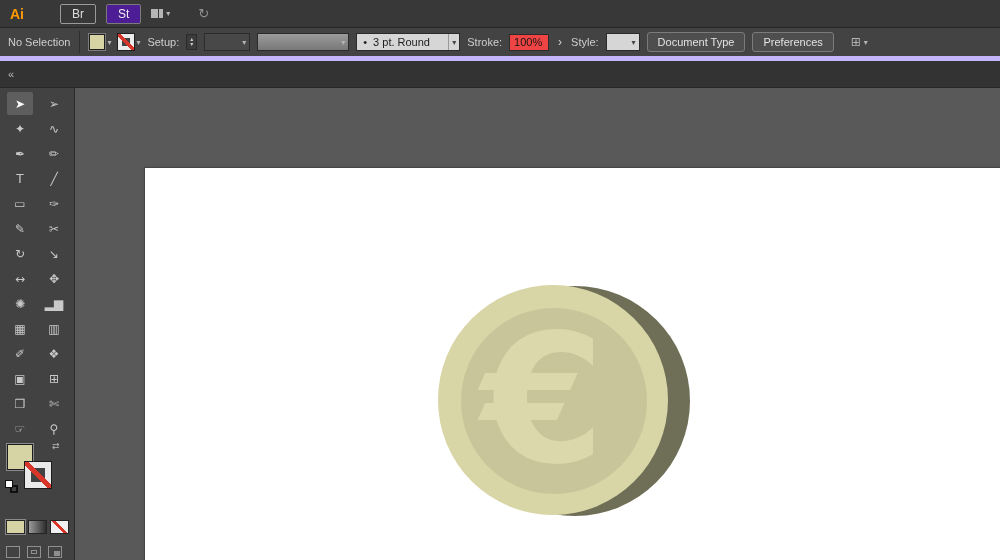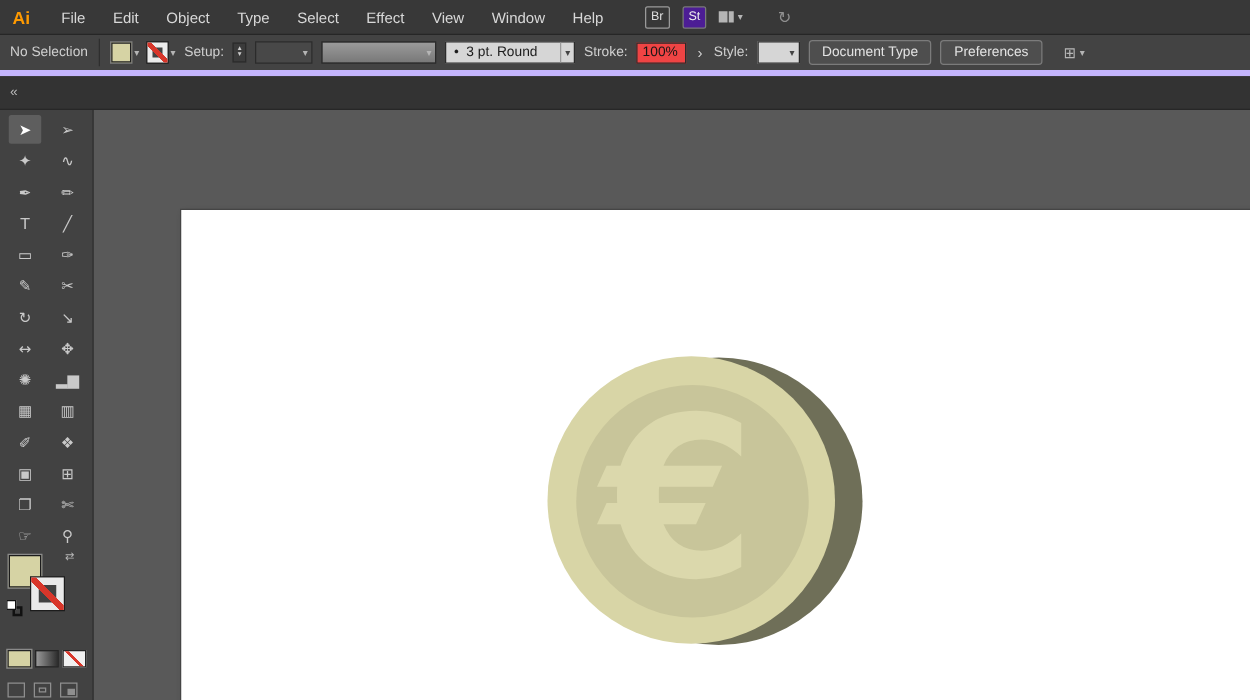--- a/index.html
+++ b/index.html
@@ -7,21 +7,21 @@
   body { font-family:"Liberation Sans","DejaVu Sans",sans-serif; background:#333; }
   .app { width:1000px; height:560px; display:flex; flex-direction:column; position:relative; }
 
   
   .menubar { height:28px; background:#383838; border-bottom:1px solid #262626;
              display:flex; align-items:center; padding-left:8px; flex:none; }
   .logo { color:var(--logo-orange); font-weight:bold; font-size:14px; margin:0 14px 0 2px; }
   #menu-items { display:flex; align-items:center; }
   .mitem { font-size:12px; color:#d8d8d8; padding:0 11px; line-height:28px; cursor:default; }
   .menu-right { display:flex; align-items:center; gap:10px; margin-left:22px; }
-  .badge { font-size:10px; line-height:1; padding:3px 4px; border-radius:2px; color:#ddd; }
+  .badge { font-size:12px; line-height:1; padding:3px 11px; border-radius:2px; color:#ddd; }
   .badge.br { border:1px solid #9a9a9a; }
   .badge.st { background:#4c1d95; border:1px solid #7a7a7a; color:#eee; }
   .ws { display:flex; align-items:center; gap:3px; }
   .ws-icon { display:inline-flex; gap:1px; }
   .ws-icon i { display:inline-block; width:7px; height:9px; background:#b5b5b5; }
   .ws-icon i:last-child { width:4px; }
   .chev { font-size:8px; color:#b5b5b5; }
   .sync { color:#8f8f8f; font-size:13px; margin-left:18px; }
 
   
@@ -119,31 +119,20 @@
                 font-family:"DejaVu Sans",sans-serif; font-weight:bold; font-size:178px;
                 color:var(--euro-symbol); }
 </style>
 </head>
 <body>
 
 <div class="app">
 
   <div class="menubar">
     <span class="logo">Ai</span>
-    <nav id="menu-items">
-        <span class="mitem">File</span>
-        <span class="mitem">Edit</span>
-        <span class="mitem">Object</span>
-        <span class="mitem">Type</span>
-        <span class="mitem">Select</span>
-        <span class="mitem">Effect</span>
-        <span class="mitem">View</span>
-        <span class="mitem">Window</span>
-        <span class="mitem">Help</span>
-      </nav>
     <div class="menu-right">
       <span class="badge br">Br</span>
       <span class="badge st">St</span>
       <span class="ws">
         <span class="ws-icon">
             <i></i>
             <i></i>
           </span>
         <span class="chev">▾</span>
       </span>

